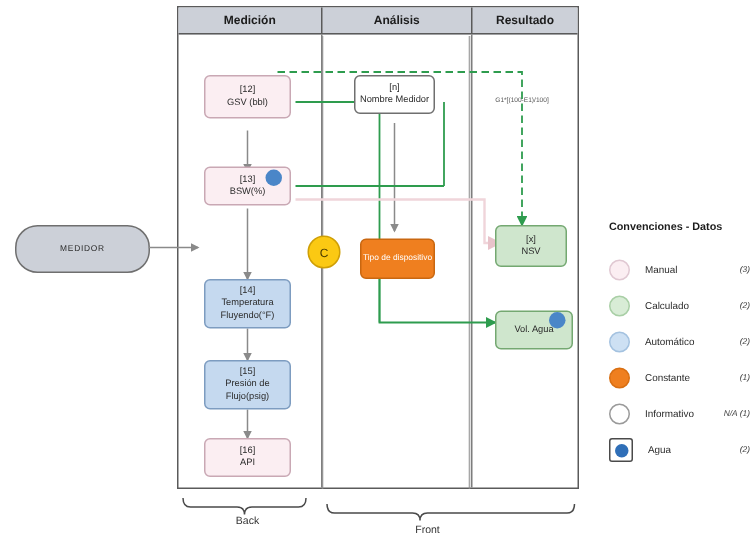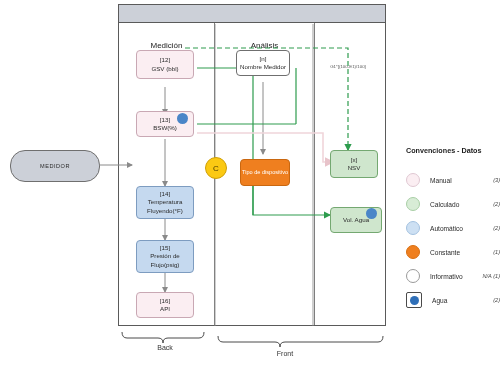--- a/index.html
+++ b/index.html
@@ -38,25 +38,24 @@
     display: flex;
     background: #ccd0d8;
     border-bottom: 1px solid #5a5a5a;
     box-sizing: border-box;
   }
   .lane-head-cell {
     display: flex;
     align-items: center;
     justify-content: center;
     font-size: 8px;
-    font-weight: normal;
+    font-weight: bold;
     color: #1c1c1c;
     box-sizing: border-box;
     height: 100%;
-    margin-top: 32px;
   }
   .lane-head-cell + .lane-head-cell { border-left: 1px solid #5a5a5a; }
   .lane-col-1 { width: 95px; }
   .lane-col-2 { width: 100px; }
   .lane-col-3 { width: 71px; }
 
   .lane-divider {
     position: absolute;
     top: 18px; bottom: 0;
     width: 0;
@@ -267,20 +266,21 @@
     <path d="M197,133 L323,133 L323,162 L333,162" stroke="#f0d5da" stroke-width="1.6" fill="none" marker-end="url(#arrPink)"></path>
 
     <path d="M122,332 Q122,338 127,338 L158,338 Q163,338 163,343 Q163,338 168,338 L199,338 Q204,338 204,332" stroke="#4a4a4a" stroke-width="1" fill="none"></path>
     <path d="M218,336 Q218,342 223,342 L275,342 Q280,342 280,347 Q280,342 285,342 L378,342 Q383,342 383,336" stroke="#4a4a4a" stroke-width="1" fill="none"></path>
   </svg>
 
   <div id="lane-table">
     <div id="lane-header">
       <div class="lane-head-cell lane-col-1">Medición</div>
       <div class="lane-head-cell lane-col-2">Análisis</div>
+      <div class="lane-head-cell lane-col-3">Resultado</div>
     </div>
     <div class="lane-divider" id="lane-div-1"></div>
     <div class="lane-divider" id="lane-div-2"></div>
   </div>
 
   <div id="medidor">
     <span>MEDIDOR</span>
   </div>
 
   <div class="node node-manual" style="left:136px; top:50px; width:58px; height:29px;">

